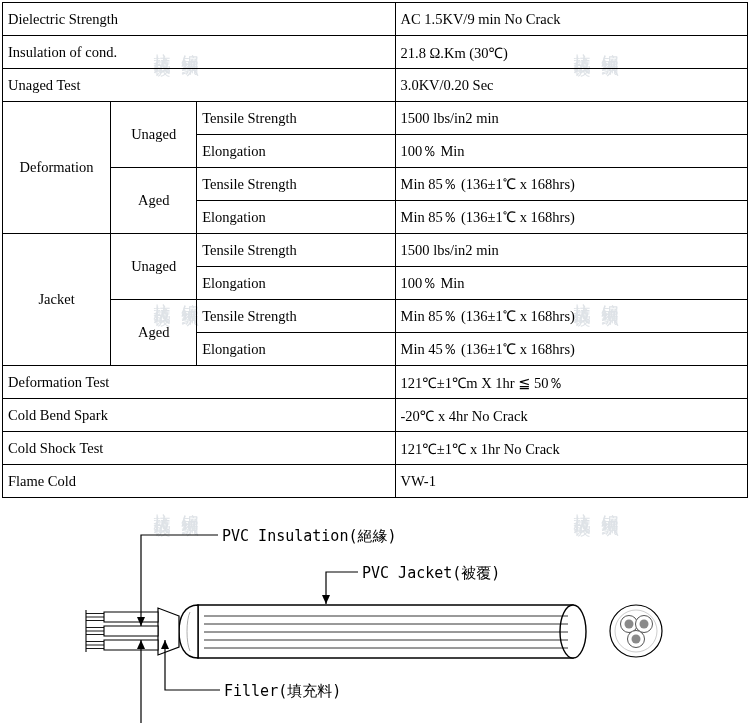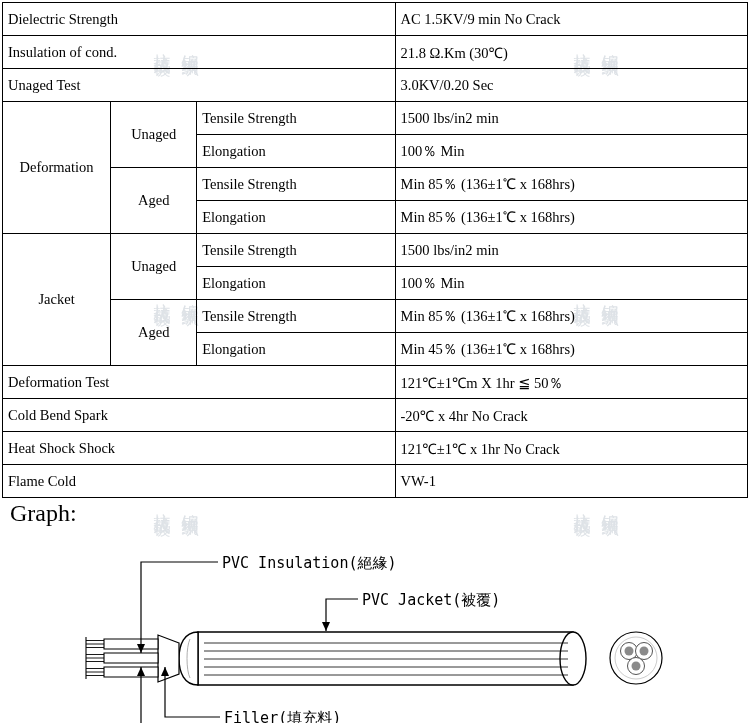--- a/index.html
+++ b/index.html
@@ -167,32 +167,31 @@
 
     <tr>
       <td colspan="3" class="pad-l">Deformation Test</td>
       <td class="pad-l">121℃±1℃m X 1hr ≦ 50％</td>
     </tr>
     <tr>
       <td colspan="3" class="pad-l">Cold Bend Spark</td>
       <td class="pad-l">-20℃  x 4hr No Crack</td>
     </tr>
     <tr>
-      <td colspan="3" class="pad-l">Heat Shock Shock</td>
+      <td colspan="3" class="pad-l">Cold Shock Test</td>
       <td class="pad-l">121℃±1℃ x 1hr No Crack</td>
     </tr>
     <tr>
       <td colspan="3" class="pad-l">Flame Cold</td>
       <td class="pad-l">VW-1</td>
     </tr>
   </tbody>
 </table>
 
 <div class="graph-section">
-  <div class="graph-title">Graph:</div>
 
   <div class="graph-canvas">
     <svg width="746" height="250" viewBox="0 0 746 250" xmlns="http://www.w3.org/2000/svg">
 
       <g>
         <path d="M190,105 L565,105 L565,158 L190,158 Z" fill="#ffffff" stroke="#000000" stroke-width="1.4"></path>
 
         <path d="M190,105 C176,105 171,118 171,131.5 C171,145 176,158 190,158 Z" fill="#ffffff" stroke="#000000" stroke-width="1.4"></path>
 
         <ellipse cx="565" cy="131.5" rx="13" ry="26.5" fill="#ffffff" stroke="#000000" stroke-width="1.4"></ellipse>

